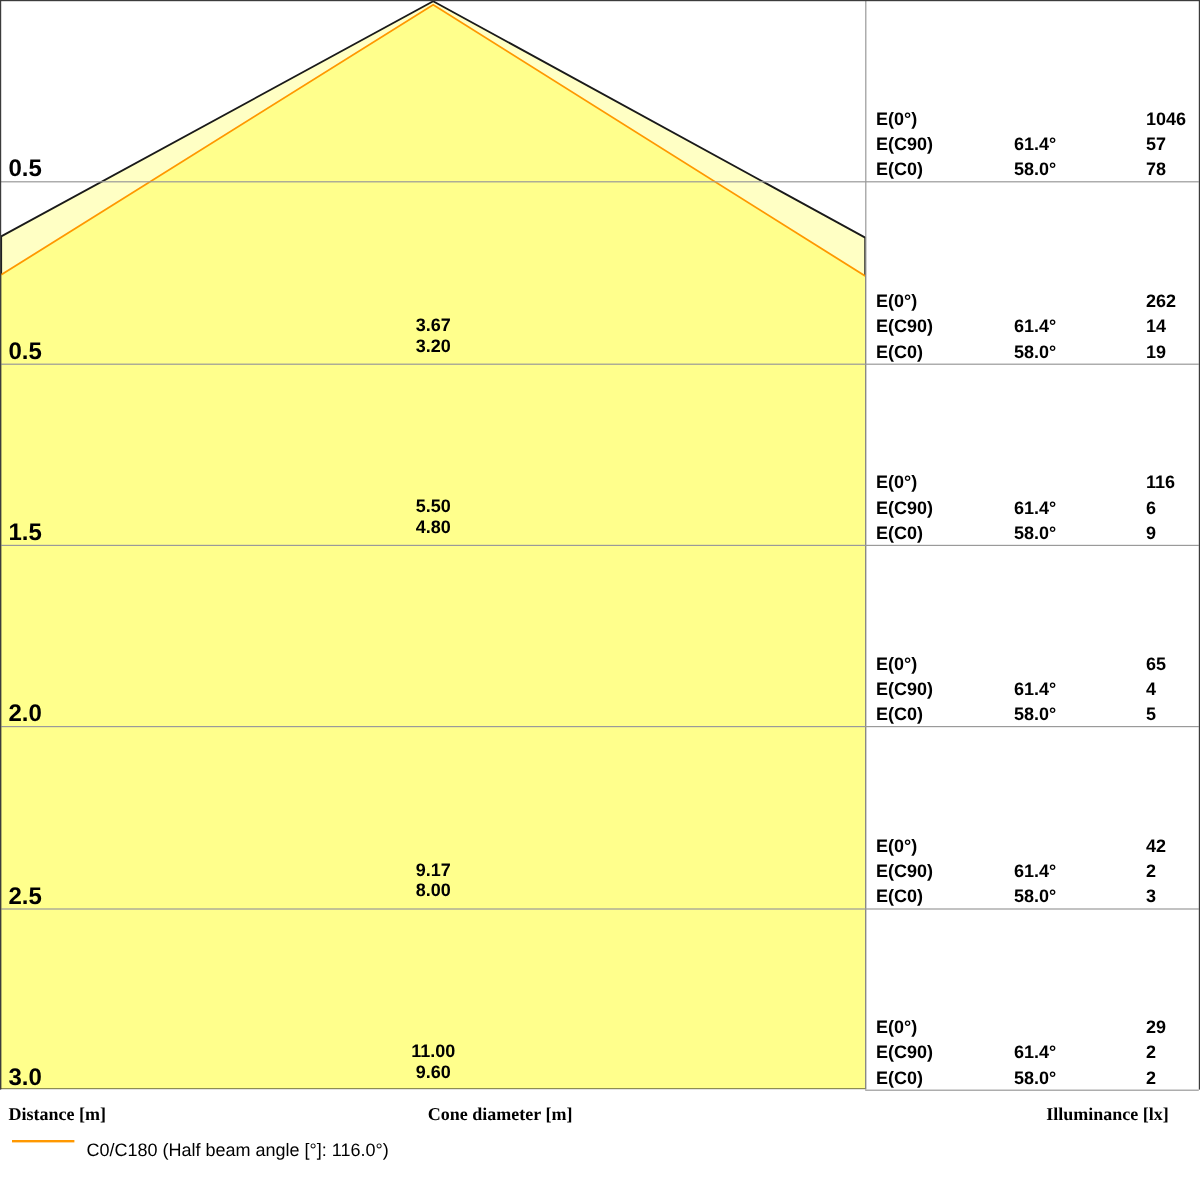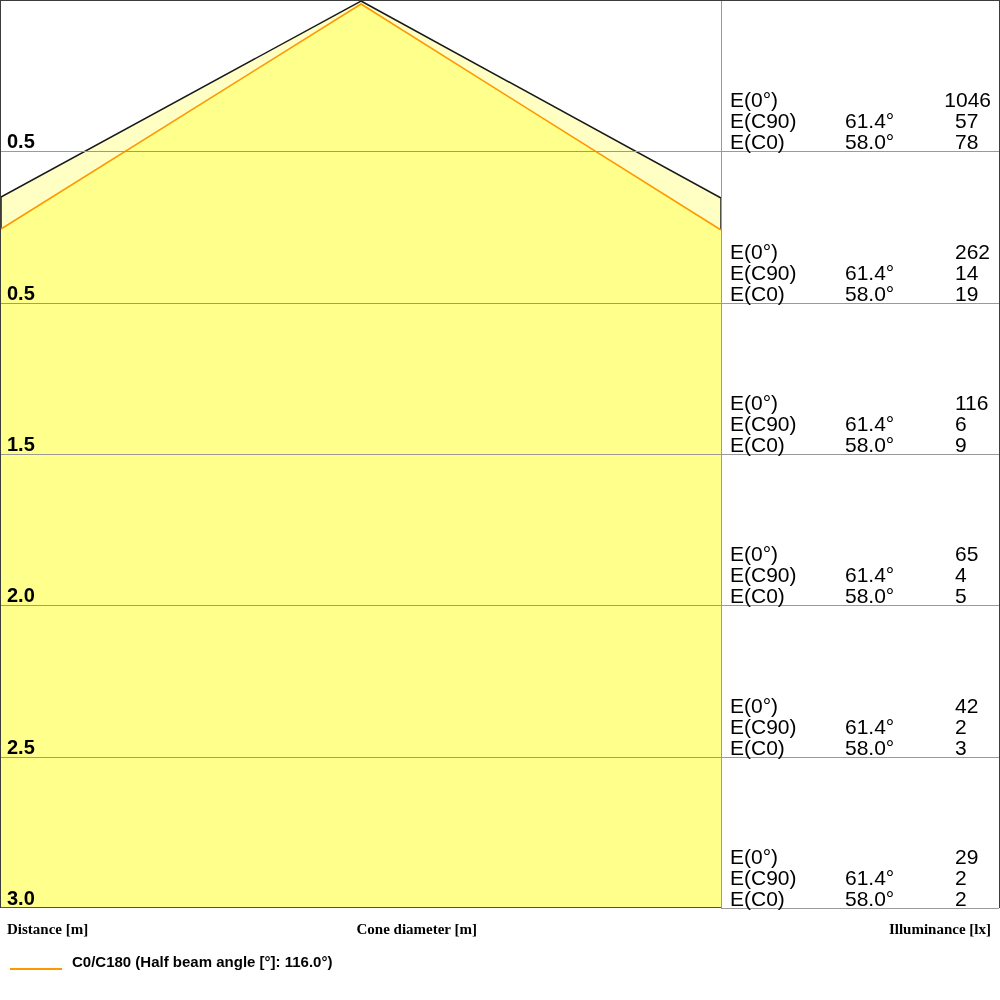--- a/index.html
+++ b/index.html
@@ -15,32 +15,32 @@
 
   .dist{position:absolute;left:7px;font-weight:bold;font-size:20px;line-height:18px;}
   .d0{top:132px}.d1{top:284px}.d2{top:435px}.d3{top:586px}.d4{top:738px}.d5{top:889px}
 
   .pair{position:absolute;left:261px;width:200px;text-align:center;
         font-weight:bold;font-size:15px;line-height:17px;}
   .p0{top:111px}.p1{top:263px}.p2{top:414px}.p3{top:565px}.p4{top:717px}.p5{top:868px}
 
   .eblock{position:absolute;left:730px;right:9px;}
   .b0{top:89px}.b1{top:241px}.b2{top:392px}.b3{top:543px}.b4{top:695px}.b5{top:846px}
-  .erow{display:flex;height:21px;line-height:21px;font-weight:normal;font-size:21px;}
+  .erow{display:flex;height:21px;line-height:21px;font-weight:bold;font-size:15px;}
   .el{width:115px;}
   .ea{width:110px;}
   .ev{flex:1;text-align:left;}
 
   .axis{position:absolute;top:921px;font-weight:bold;font-size:15px;font-family:Liberation Serif, serif;}
   .axis-left{left:7px;}
   .axis-center{left:277px;width:200px;text-align:right;}
-  .axis-right{right:9px;}
+  .axis-right{right:26px;}
 
   .legend{position:absolute;left:10px;top:950px;}
-  .legitem{display:flex;align-items:flex-end;height:20px;font-weight:bold;font-size:15px;}
+  .legitem{display:flex;align-items:flex-start;height:20px;font-weight:normal;font-size:15px;}
   .swatch{width:52px;height:0;border-top:2px solid #000;margin-right:10px;}
   .sw0{border-color:#ff9800;}
   .sw1{border-color:#1a1a1a;}
 </style>
 </head>
 <body>
 
 <div class="canvas">
 
   <svg class="cone-svg" width="722" height="908" viewBox="0 0 722 908">
@@ -58,20 +58,36 @@
   <div class="vline"></div>
   <div class="chart-border"></div>
 
   <div class="dist d0">0.5</div>
   <div class="dist d1">0.5</div>
   <div class="dist d2">1.5</div>
   <div class="dist d3">2.0</div>
   <div class="dist d4">2.5</div>
   <div class="dist d5">3.0</div>
 
+  <div class="pair p1">
+    <div>3.67</div>
+    <div>3.20</div>
+  </div>
+  <div class="pair p2">
+    <div>5.50</div>
+    <div>4.80</div>
+  </div>
+  <div class="pair p4">
+    <div>9.17</div>
+    <div>8.00</div>
+  </div>
+  <div class="pair p5">
+    <div>11.00</div>
+    <div>9.60</div>
+  </div>
 
   <div class="eblock b0">
     <div class="erow">
         <span class="el">E(0°)</span>
         <span class="ea"></span>
         <span class="ev">1046</span>
       </div>
     <div class="erow">
         <span class="el">E(C90)</span>
         <span class="ea">61.4°</span>

